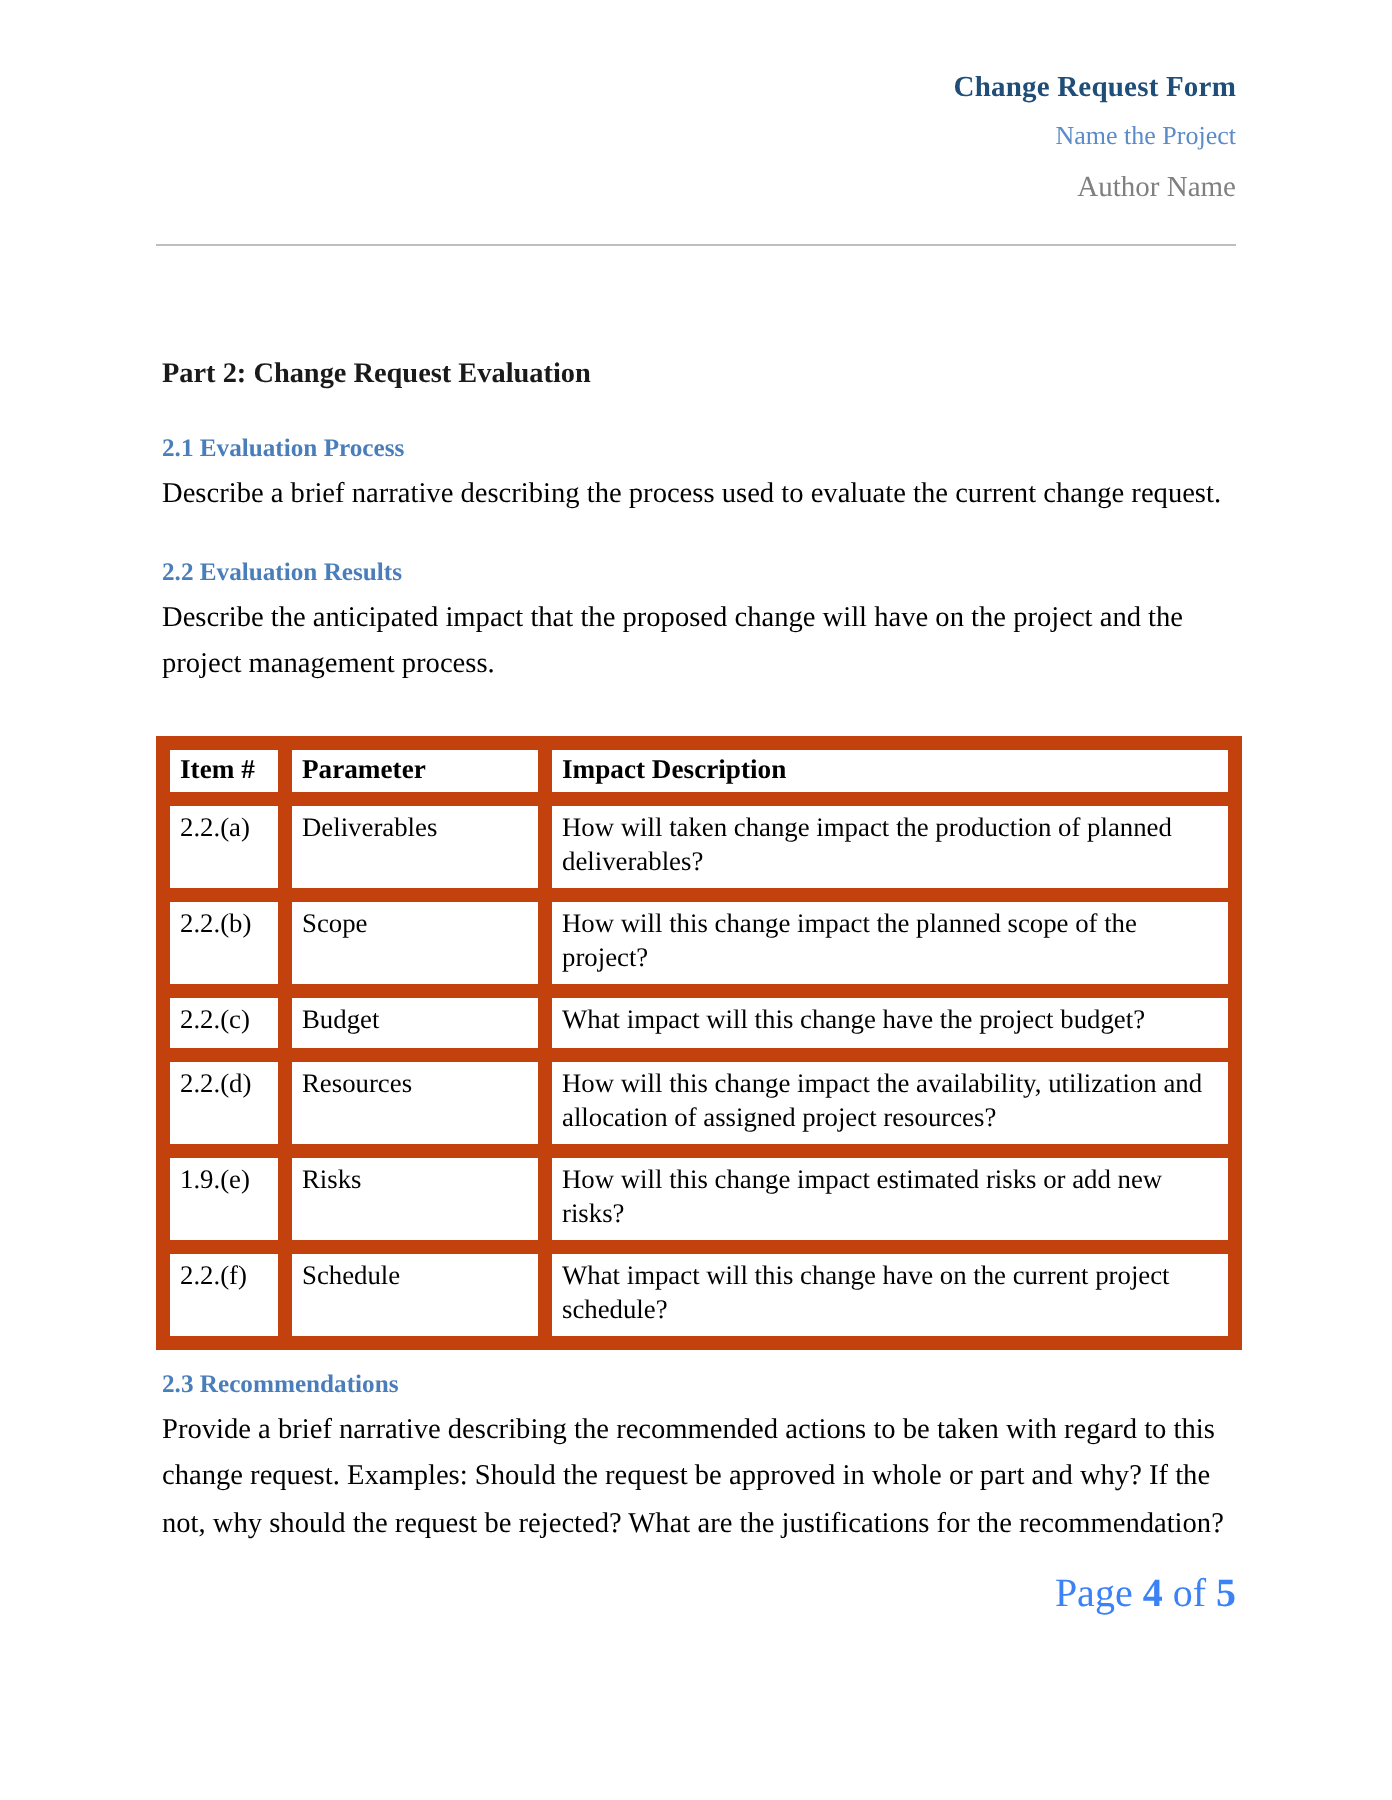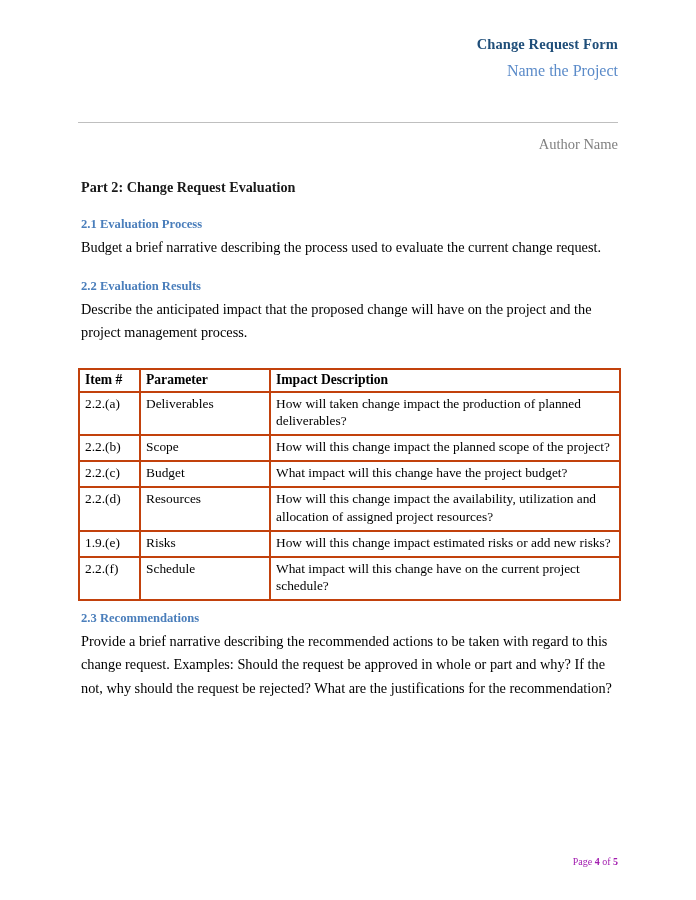--- a/index.html
+++ b/index.html
@@ -34,33 +34,32 @@
   }
   .doc-title {
     font-size: 14.5px;
     font-weight: bold;
     color: #1f4e79;
     letter-spacing: 0.1px;
     line-height: 1.45;
     white-space: nowrap;
   }
   .doc-subtitle {
-    font-size: 16px;
+    font-size: 13px;
     font-weight: normal;
     color: #5b8bc9;
     line-height: 1.95;
     white-space: nowrap;
   }
   .doc-author {
     font-size: 14.5px;
     font-weight: normal;
     color: #808080;
     line-height: 1.95;
     white-space: nowrap;
-    margin-top: 44px;
   }
   .header-rule {
     position: absolute;
     left: 78px;
     top: 122px;
     width: 540px;
     height: 1px;
     background: #bfbfbf;
   }
 
@@ -99,21 +98,21 @@
   .block-22 { margin-bottom: 24px; }
 
   
   .eval-table {
     border-collapse: collapse;
     width: 543px;
     margin: 0 0 0 -3px;
     table-layout: fixed;
   }
   .eval-table td, .eval-table th {
-    border: 2px solid #c2410c;
+    border: 7px solid #c2410c;
     vertical-align: top;
     padding: 2px 5px 5px 5px;
     font-size: 13.4px;
     line-height: 1.27;
     text-align: left;
     font-weight: normal;
   }
   .eval-table th {
     font-weight: bold;
     font-size: 13.6px;
@@ -128,25 +127,25 @@
 
   .block-23 {
     margin-top: 9px;
   }
   .block-23 .sub-heading { margin-bottom: 3px; }
 
   
   .doc-footer {
     position: absolute;
     left: 78px;
-    top: 856px;
+    top: 786px;
     width: 540px;
     text-align: right;
-    font-size: 10px;
-    color: #a21caf;
+    font-size: 20px;
+    color: #3b82f6;
   }
   .doc-footer b { font-weight: bold; }
 </style>
 </head>
 <body>
 
 <div class="page">
 
   <div class="doc-header">
     <div class="doc-title">Change Request Form</div>
@@ -154,21 +153,21 @@
     <div class="doc-author">Author Name</div>
   </div>
   <div class="header-rule"></div>
 
   <div class="body-area">
 
     <div class="part-heading">Part 2:  Change Request Evaluation</div>
 
     <div class="block-21">
       <div class="sub-heading">2.1 Evaluation Process</div>
-      <p class="para">Budget a brief narrative describing the process used to evaluate the current change request.</p>
+      <p class="para">Describe a brief narrative describing the process used to evaluate the current change request.</p>
     </div>
 
     <div class="block-22">
       <div class="sub-heading">2.2 Evaluation Results</div>
       <p class="para">Describe the anticipated impact that the proposed change will have on the project and the project management process.</p>
     </div>
 
     <table class="eval-table">
       <colgroup>
         <col class="col-item">

